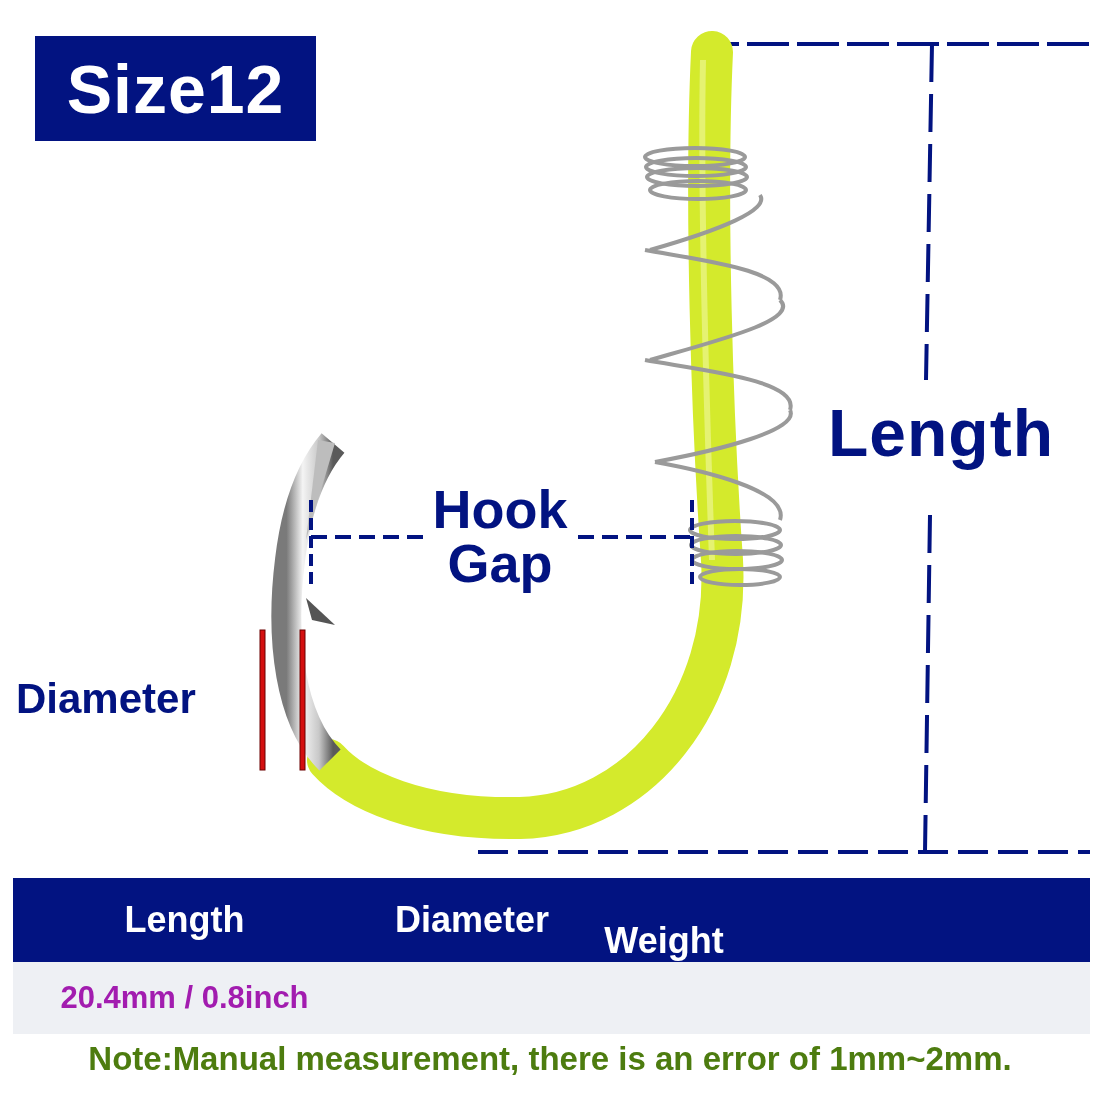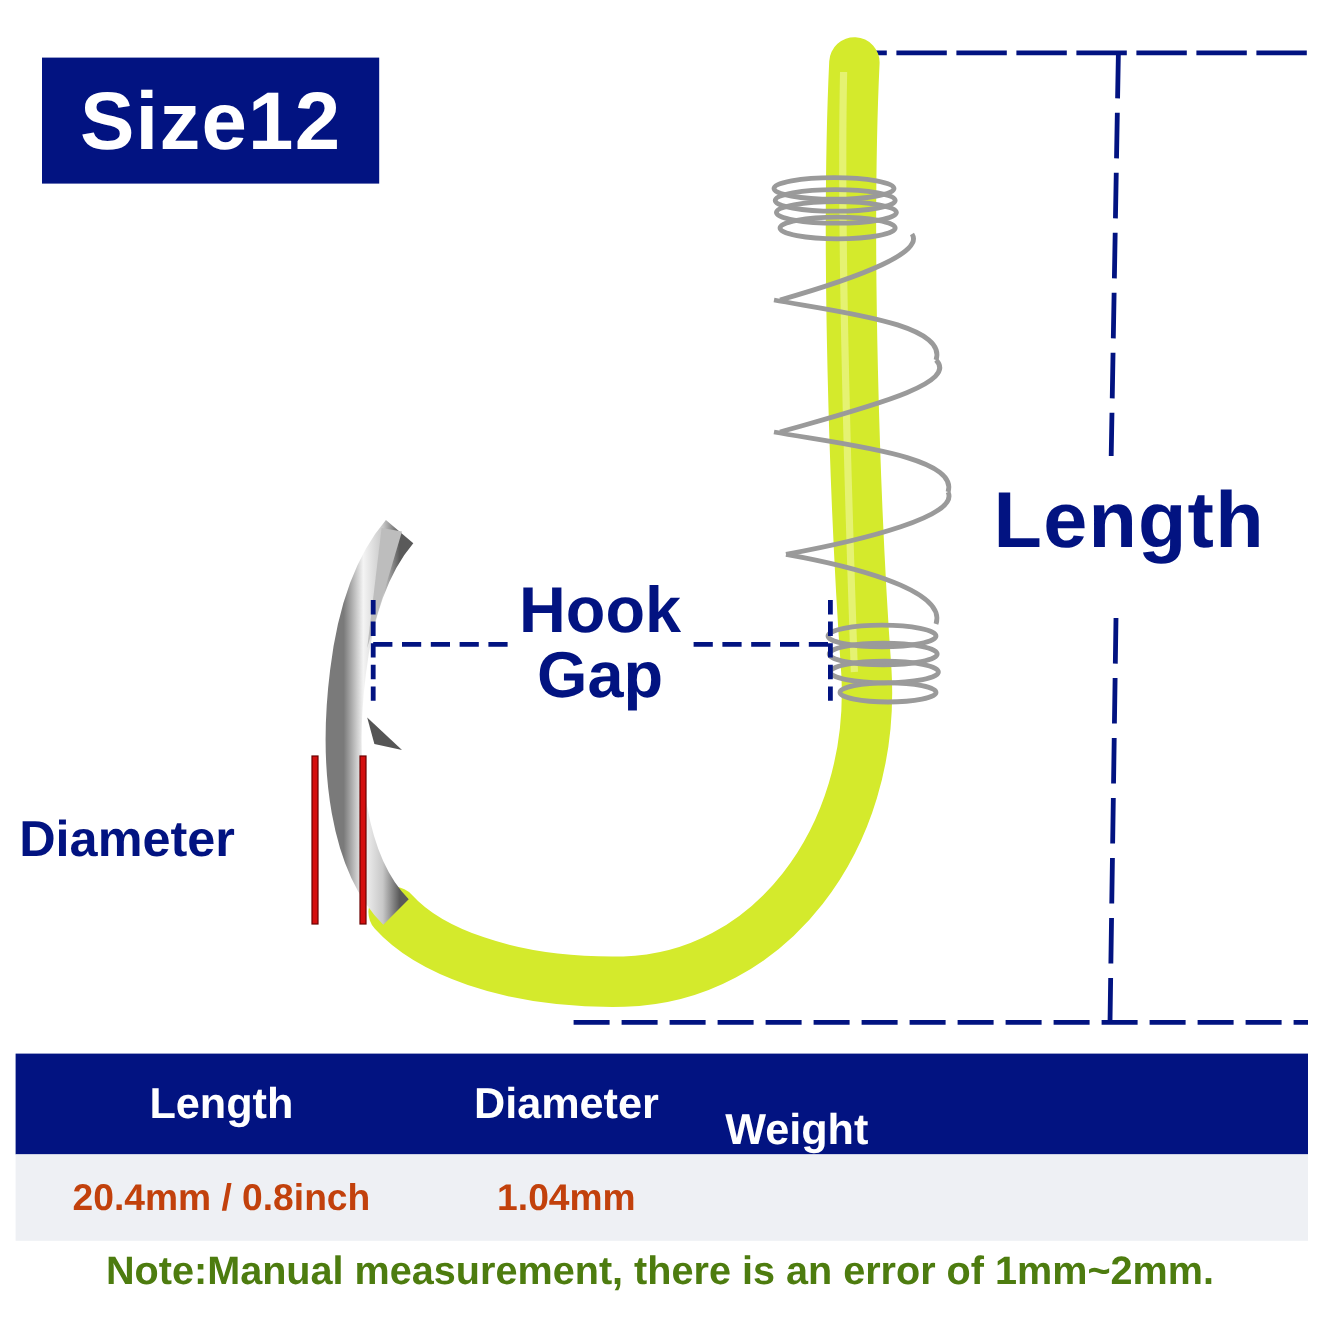--- a/index.html
+++ b/index.html
@@ -1,27 +1,27 @@
 <!DOCTYPE html>
 <html><head>
 <meta charset="utf-8">
 <style>
   html, body { margin:0; padding:0; background:#ffffff; }
   body { width:1100px; height:1100px; position:relative; overflow:hidden; font-family:"Liberation Sans", sans-serif; }
   .abs { position:absolute; }
-  .size-badge { left:35px; top:48px; width:281px; height:105px; background:#021381; color:#fff;
+  .size-badge { left:35px; top:36px; width:281px; height:105px; background:#021381; color:#fff;
     font-weight:bold; font-size:68px; display:flex; align-items:center; justify-content:center; letter-spacing:1px; }
   .label { color:#021381; font-weight:bold; }
   .length-label { left:828px; top:395px; font-size:66px; letter-spacing:1px; }
   .hookgap-label { left:410px; top:482px; font-size:54px; line-height:54px; text-align:center; width:180px; }
   .diameter-label { left:16px; top:675px; font-size:42px; }
   svg.art { position:absolute; left:0; top:0; }
   .table { left:13px; top:878px; width:1077px; }
   .thead { height:84px; background:#021381; display:flex; align-items:center; color:#fff; font-weight:bold; font-size:36px; }
-  .tbody { height:72px; background:#eef0f4; display:flex; align-items:center; color:#c2410c; font-weight:bold; font-size:31px; }
+  .tbody { height:72px; background:#eef0f4; display:flex; align-items:center; color:#a21caf; font-weight:bold; font-size:31px;gap:19px; }
   .c1 { width:343px; text-align:center; }
   .c2 { width:350px; text-align:center; }
   .c3 { width:232px; text-align:center; }
   .c4 { width:152px; text-align:center;margin-top:42px; }
   .note { left:0; top:1040px; width:1100px; text-align:center; color:#4d7c0f; font-weight:bold; font-size:33px; }
 </style>
 </head>
 <body>
 
 <div class="abs size-badge">
@@ -92,17 +92,16 @@
 <div class="abs label diameter-label">Diameter</div>
 
 <div class="abs table">
   <div class="thead">
     <div class="c1">Length</div>
     <div class="c3">Diameter</div>
     <div class="c4">Weight</div>
   </div>
   <div class="tbody">
     <div class="c1">20.4mm / 0.8inch</div>
-    <div class="c3">1.04mm</div>
   </div>
 </div>
 
 <div class="abs note">Note:Manual measurement, there is an error of 1mm~2mm.</div>
 
 </body></html>

